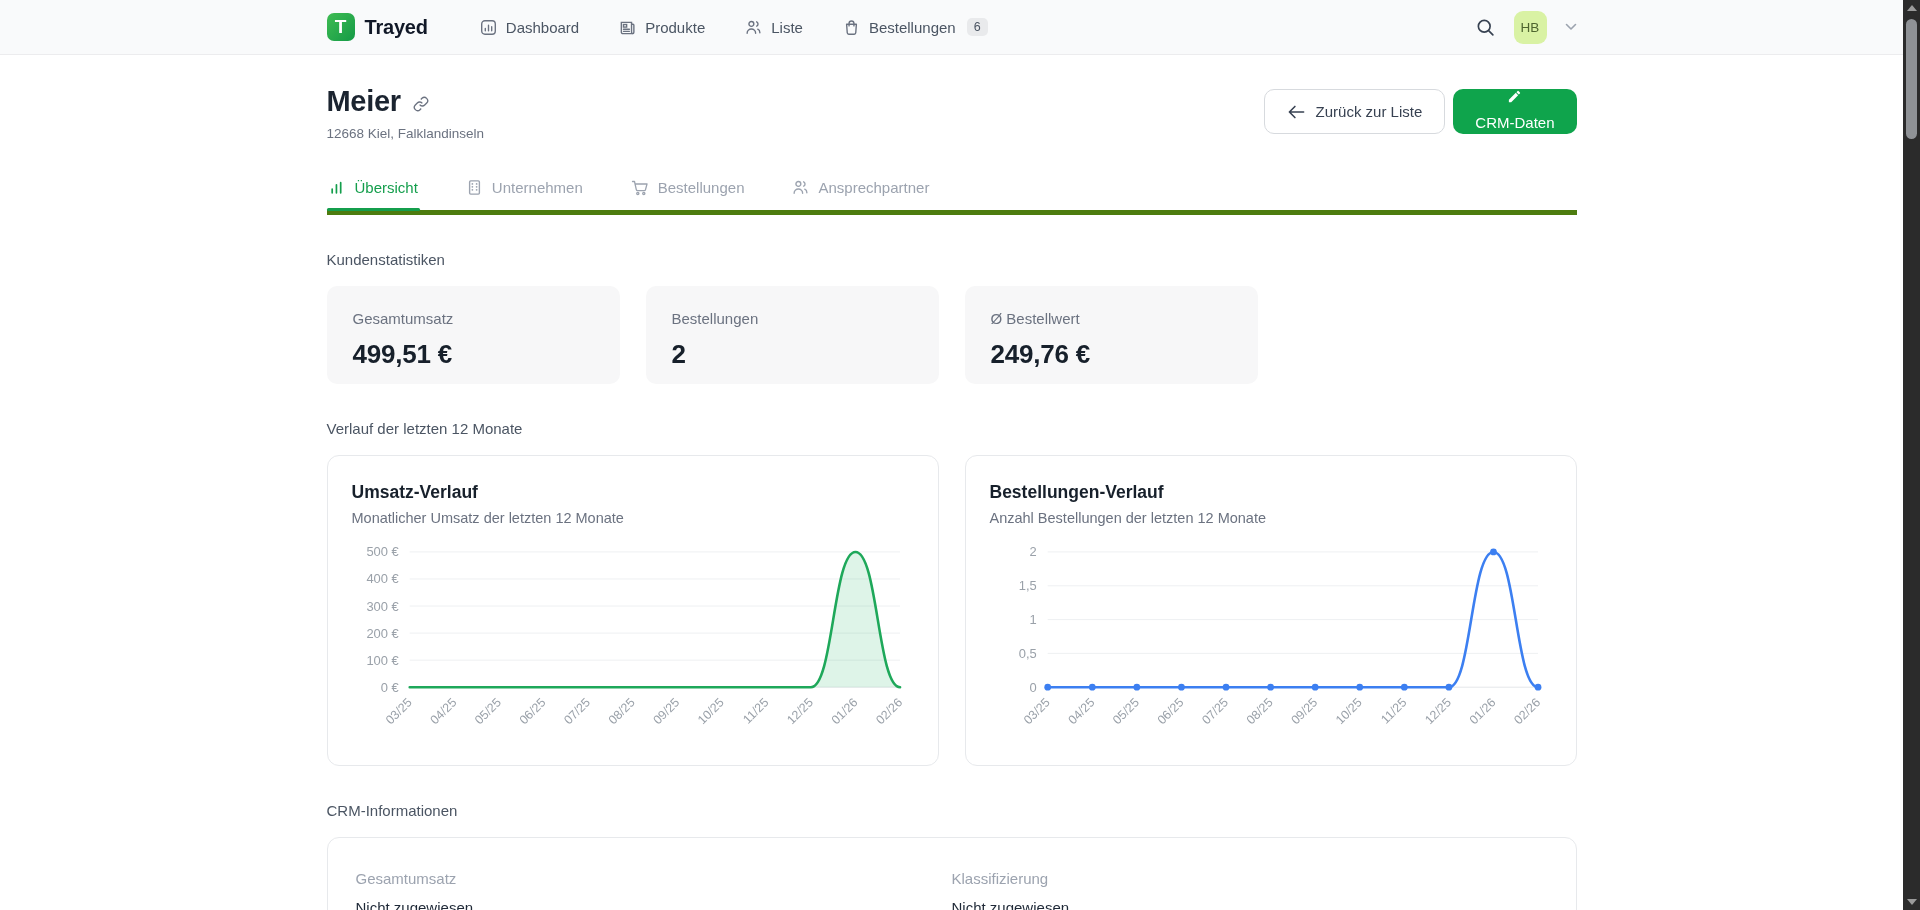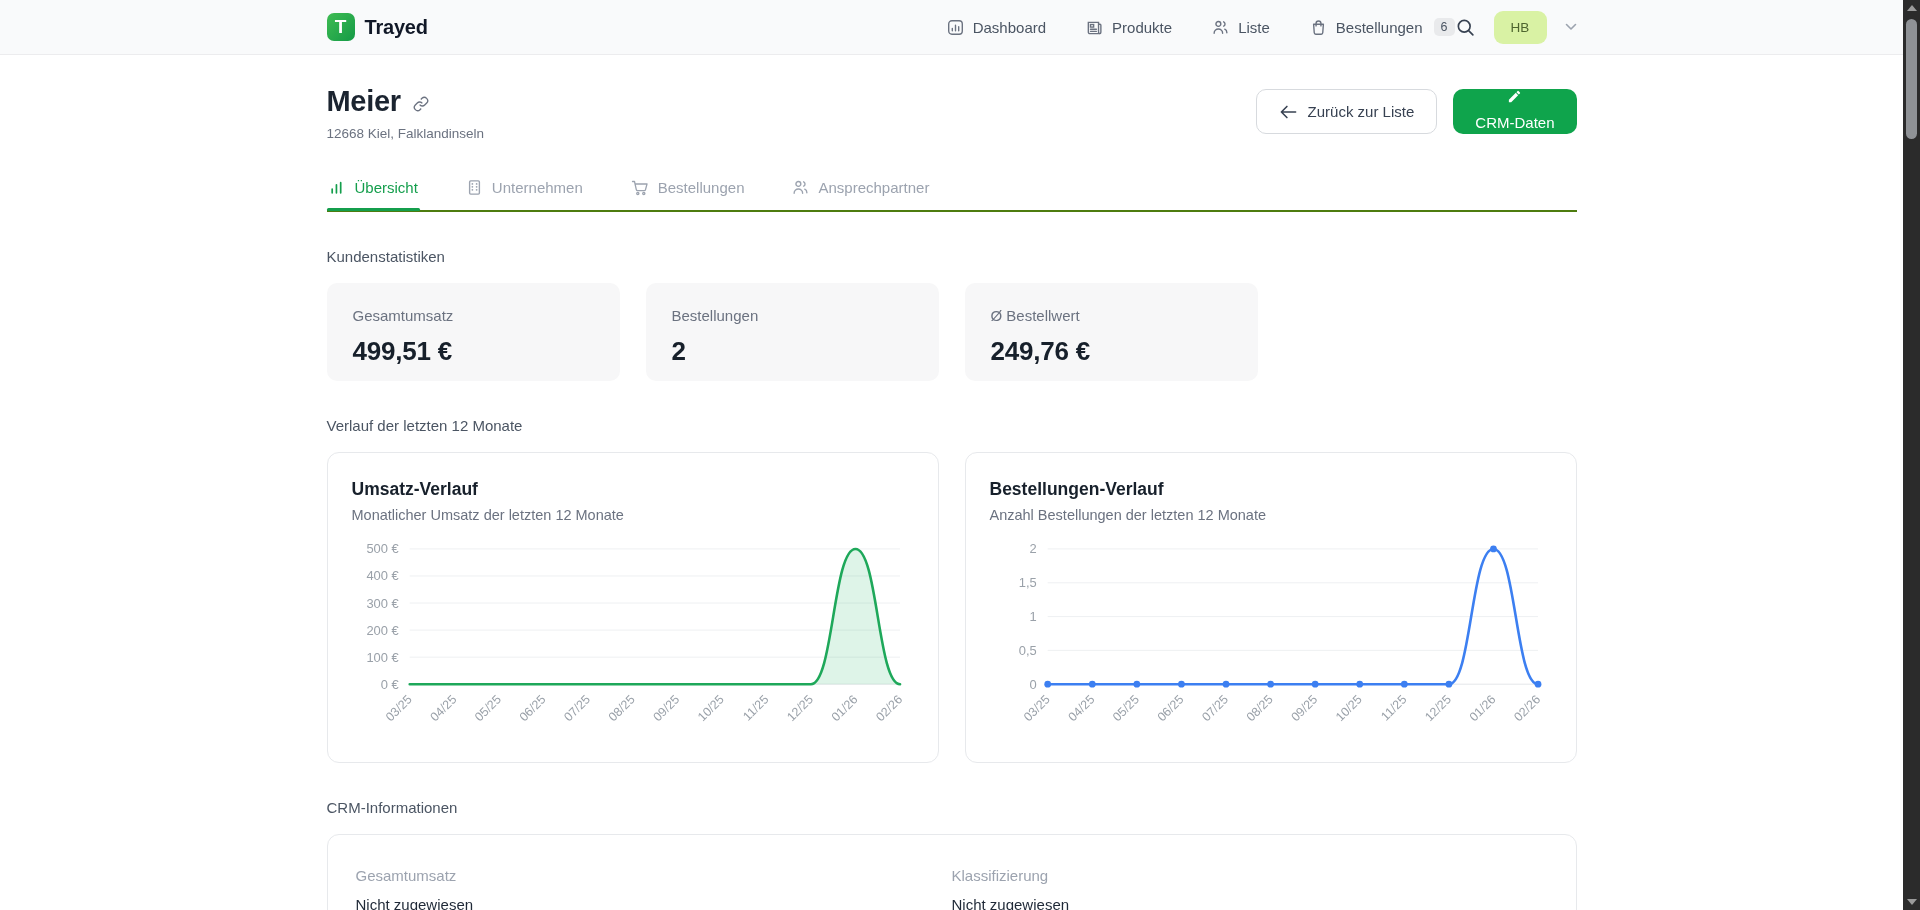--- a/index.html
+++ b/index.html
@@ -21,52 +21,52 @@
     width: 1250px; margin: 0 auto; display: flex; align-items: center;
   }
   .brand { display: flex; align-items: center; gap: 10px; margin-right: 52px; }
   .brand-logo {
     width: 28px; height: 28px; border-radius: 7px;
     background: linear-gradient(135deg, #3fbc53 0%, #149a46 100%);
     color: #ffffff; font-weight: bold; font-size: 19px;
     display: flex; align-items: center; justify-content: center;
   }
   .brand-name { font-size: 20px; font-weight: bold; color: #111827; letter-spacing: -0.2px; }
-  .nav-items { display: flex; align-items: center; gap: 40px; flex: 1; justify-content: flex-end; }
+  .nav-items { display: flex; align-items: center; gap: 40px; flex: 1; }
   .nav-item { display: flex; align-items: center; gap: 9px; color: #4b5563; font-size: 15px; cursor: pointer; }
   .nav-item svg { color: #6b7280; }
   .nav-badge {
     background: #e9eaec; color: #4b5563; font-size: 12.5px;
     border-radius: 5px; padding: 2px 7px; margin-left: 2px;
   }
   .nav-right { display: flex; align-items: center; gap: 18px; }
   .search-btn { color: #374151; cursor: pointer; display: flex; }
   .avatar {
-    width: 53px; height: 33px; border-radius: 9px; background: #d9f2a4;
+    width: 33px; height: 33px; border-radius: 9px; background: #d9f2a4;
     color: #4e652f; font-size: 13.5px; font-weight: 500;
     display: flex; align-items: center; justify-content: center; cursor: pointer;
   }
   .chevron { color: #9ca3af; display: flex; cursor: pointer; }
 
   
   .container { width: 1250px; margin: 0 auto; }
   .page-header { display: flex; justify-content: space-between; align-items: flex-start; padding-top: 30px; }
   .page-title-row { display: flex; align-items: center; gap: 12px; }
   .page-title { font-size: 29px; font-weight: 600; color: #1b2430; letter-spacing: -0.3px; }
   .link-icon { color: #6b7280; display: flex; cursor: pointer; margin-top: 4px; }
   .page-subtitle { font-size: 13.5px; color: #6b7280; margin-top: 8px; }
-  .header-actions { display: flex; gap: 16px; margin-top: 4px; }
+  .header-actions { display: flex; gap: 8px; margin-top: 4px; }
   .btn { display: flex; align-items: center; gap: 10px; height: 45px; padding: 0 22px;
          border-radius: 10px; font-size: 15px; cursor: pointer; border: none;
          font-family: "Liberation Sans", "DejaVu Sans", sans-serif; }
   .btn-secondary { background: #ffffff; border: 1px solid #d7dade; color: #374151; font-weight: 500; }
   .btn-primary { color: #ffffff; font-weight: 500; flex-direction: column; }
 
   
-  .tabs { display: flex; gap: 44px; margin-top: 32px; border-bottom: 2px solid #4d7c0f; }
+  .tabs { display: flex; gap: 44px; margin-top: 32px; border-bottom: 5px solid #4d7c0f; }
   .tab { display: flex; align-items: center; gap: 9px; font-size: 15px; color: #9ca3af;
          padding: 6px 2px 14px 2px; cursor: pointer; position: relative; }
   .tab.active { font-weight: 500; }
   .tab.active::after { content: ""; position: absolute; left: 0; right: 0; bottom: -1px; height: 3px; border-radius: 2px; }
 
   
   .section-label { font-size: 15px; color: #4b5563; margin-top: 36px; margin-bottom: 18px; }
 
   .stats-grid { display: grid; grid-template-columns: repeat(4, 1fr); gap: 26px; }
   .stat-card { background: #f7f7f8; border-radius: 10px; padding: 24px 26px; height: 98px; }

